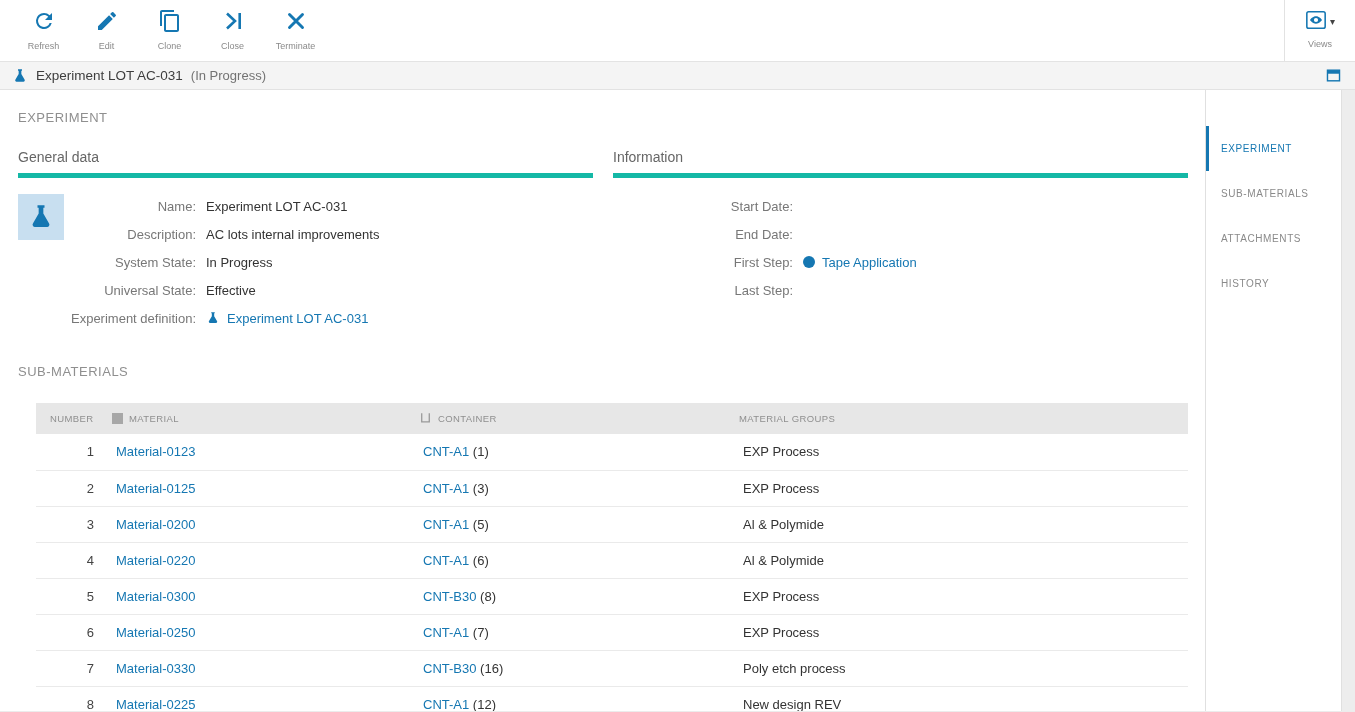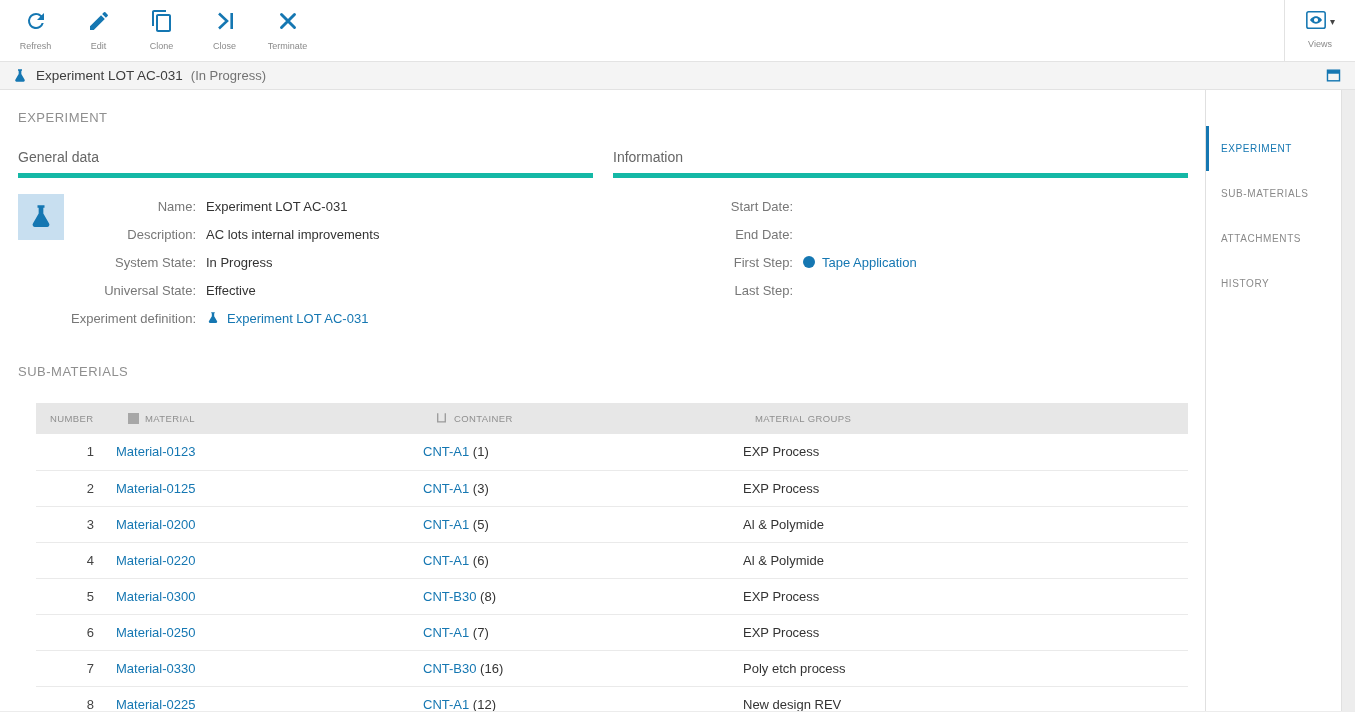--- a/index.html
+++ b/index.html
@@ -10,21 +10,21 @@
     font-family:"Liberation Sans","DejaVu Sans",sans-serif;
     color:#333;
   }
   a { color:#1577b2; text-decoration:none; }
 
   
   .toolbar {
     height:62px; background:#ffffff; display:flex; align-items:stretch;
     border-bottom:1px solid #e3e3e3;
   }
-  .toolbar-left { display:flex; padding-left:4px; }
+  .toolbar-left { display:flex; padding-left:12px; }
   .tool-btn {
     width:63px; display:flex; flex-direction:column; align-items:center;
     padding-top:9px; cursor:pointer;
   }
   .tool-btn svg { height:24px; width:24px; }
   .tool-label { font-size:9px; color:#8a8a8a; margin-top:4px; white-space:nowrap; }
   .toolbar-right {
     margin-left:auto; border-left:1px solid #e2e2e2;
     display:flex; align-items:stretch; padding:0 6px;
   }
@@ -83,21 +83,21 @@
   .sq-icon { width:12px; height:12px; background:#1577b2; display:inline-block; flex-shrink:0; }
   .dot-icon { width:12px; height:12px; border-radius:50%; background:#1577b2; display:inline-block; flex-shrink:0; }
   .link-flask { width:14px; height:14px; flex-shrink:0; }
 
   
   .submat-heading { margin-top:32px; }
   table { border-collapse:collapse; margin:12px 0 0 18px; width:1152px; table-layout:fixed; font-size:13px; }
   thead tr { background:#e7e7e7; height:31px; }
   th {
     font-weight:normal; font-size:9.5px; color:#8f8f8f; letter-spacing:.4px;
-    text-align:left; padding:0 20px; text-transform:uppercase;
+    text-align:left; padding:0 4px; text-transform:uppercase;
   }
   th .th-inner { display:flex; align-items:center; gap:6px; }
   .hsq { width:11px; height:11px; background:#a7a7a7; display:inline-block; }
   tbody tr { height:36px; border-bottom:1px solid #eaeaea; }
   td { padding:0 8px; color:#333; }
   td.num { text-align:right; padding-right:14px; color:#444; }
   th.num-h { padding-left:14px; }
 </style>
 </head>
 <body>

